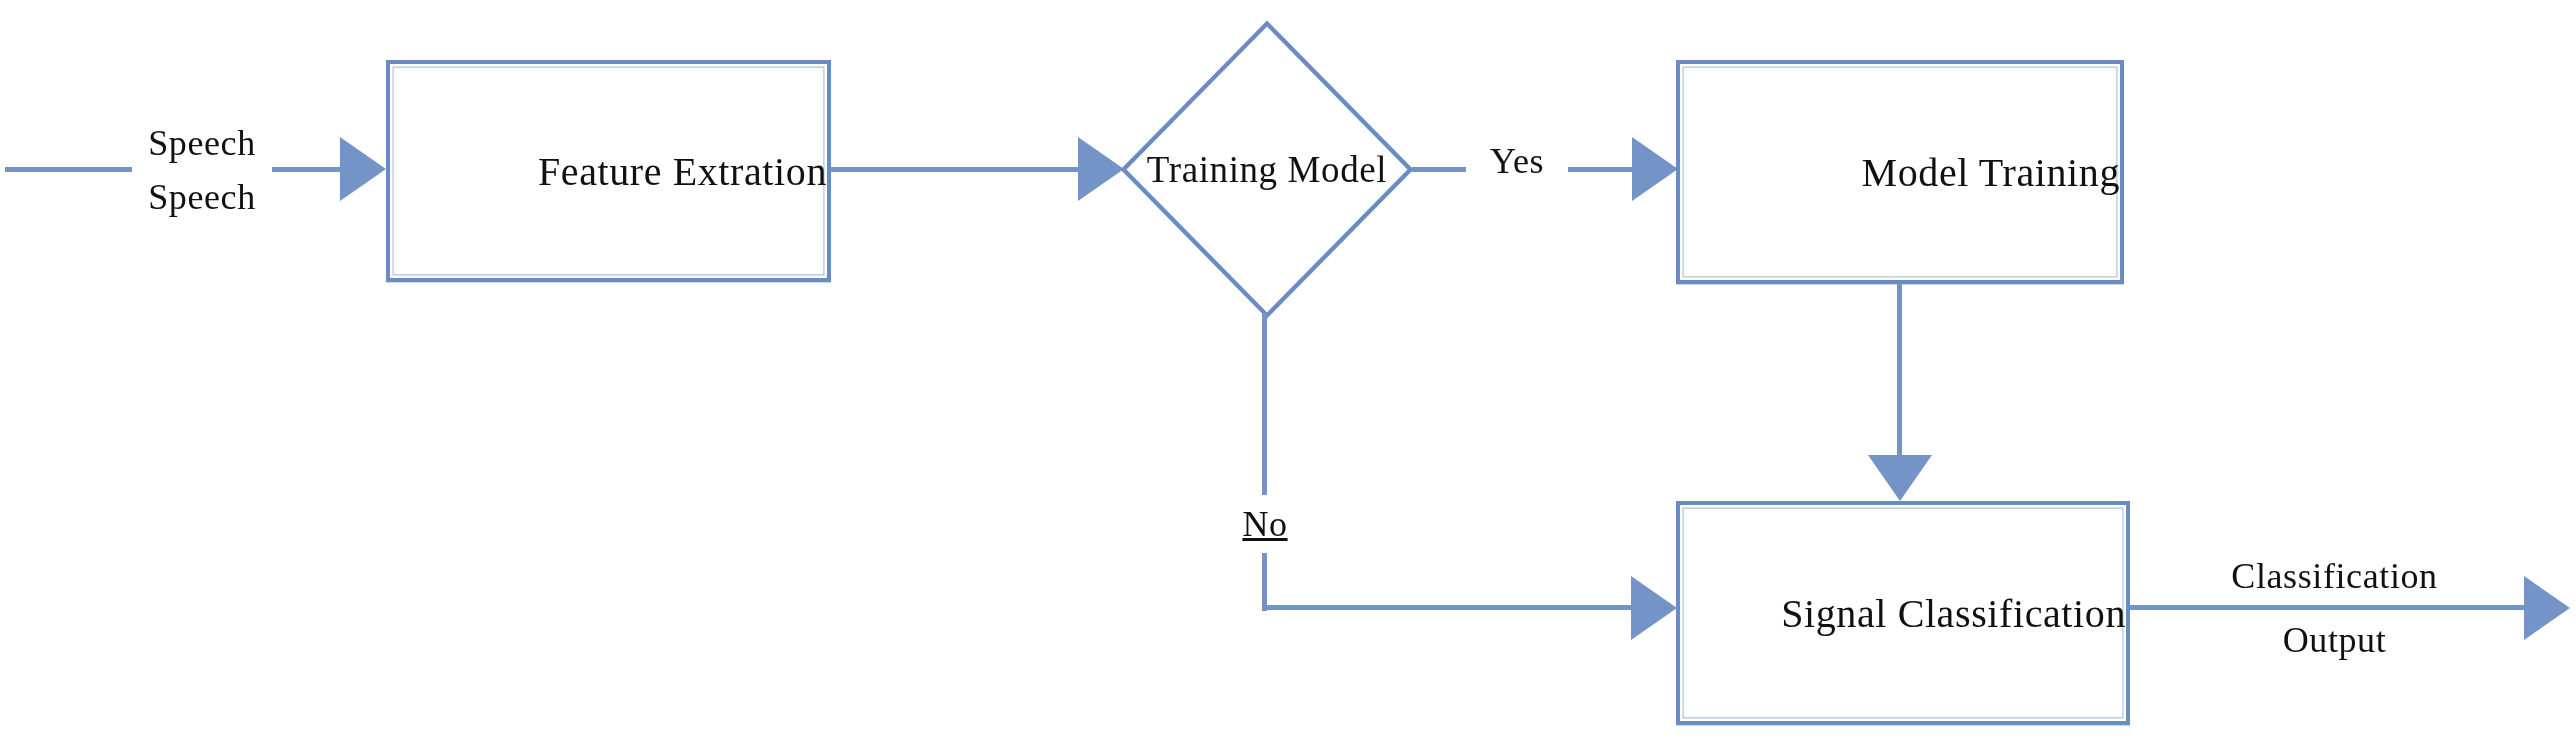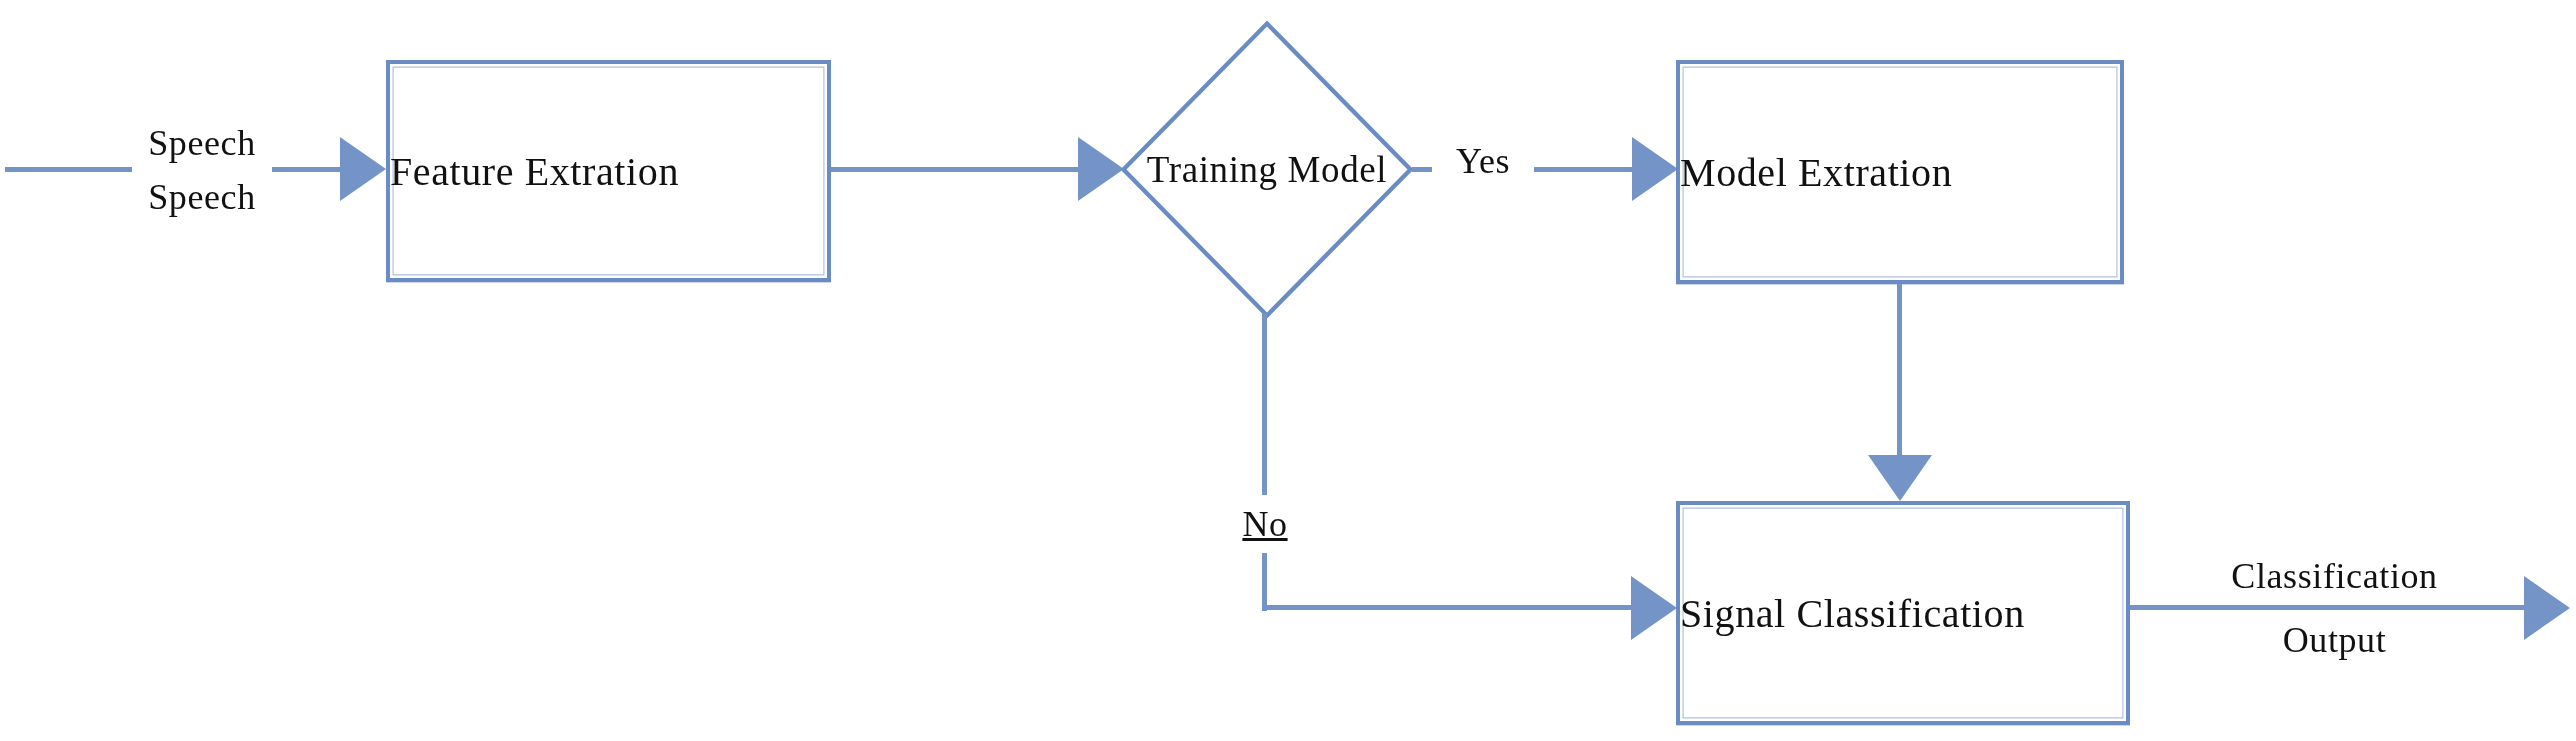--- a/index.html
+++ b/index.html
@@ -17,21 +17,21 @@
   }
   .canvas { position: relative; width: 2576px; height: 622px; background: var(--background); }
 
   
   .node-box {
     position: absolute;
     background: #ffffff;
     border: 4.3px solid var(--border);
     box-shadow: inset 0 0 0 2.5px #ffffff, inset 0 0 0 3.7px rgba(107,140,195,.55),
                 0 1.2px 0.6px rgba(107,140,195,.35);
-    display: flex; align-items: center; justify-content: flex-start;
+    display: flex; align-items: center; justify-content: flex-end;
   }
   .node-label {
     font-size: 40px; color: var(--text); letter-spacing: 0.6px;
     text-align: center; white-space: nowrap;
   }
 
   
   .hline, .vline { position: absolute; background: var(--line); }
   .hline { height: 5px; }
   .vline { width: 5px; }
@@ -82,24 +82,24 @@
   <div class="hline" style="left:831px; top:167px; width:248px;"></div>
   <div class="arrow-right" style="left:1078px; top:137px;"></div>
 
   <svg class="diamond-svg" style="left:1121px; top:21px;" width="292" height="297" viewBox="0 0 470 478">
     <polygon points="235,4 466,239 235,474 4,239" style="fill:#ffffff; stroke:var(--border); stroke-width:7; stroke-linejoin:miter;"></polygon>
   </svg>
   <div class="diamond-label" style="left:1121px; top:148px; width:292px;">Training Model</div>
 
   <div class="hline" style="left:1412px; top:167px; width:220px;"></div>
   <div class="arrow-right" style="left:1632px; top:137px;"></div>
-  <div class="edge-label masked" style="left:1432px; top:132px; width:102px; line-height:56px;">Yes</div>
+  <div class="edge-label masked" style="left:1466px; top:132px; width:102px; line-height:56px;">Yes</div>
 
   <div class="node-box" style="left:1676px; top:60px; width:448px; height:224px;">
-    <span class="node-label">Model Extration</span>
+    <span class="node-label">Model Training</span>
   </div>
 
   <div class="vline" style="left:1897px; top:284px; height:173px;"></div>
   <div class="arrow-down" style="left:1868px; top:455px;"></div>
 
   <div class="vline" style="left:1262px; top:314px; height:297px;"></div>
   <div class="hline" style="left:1262px; top:605px; width:370px;"></div>
   <div class="arrow-right" style="left:1631px; top:576px;"></div>
   <div class="edge-label masked" style="left:1218px; top:495px; width:94px; line-height:56px;text-decoration:underline;">No</div>
 

